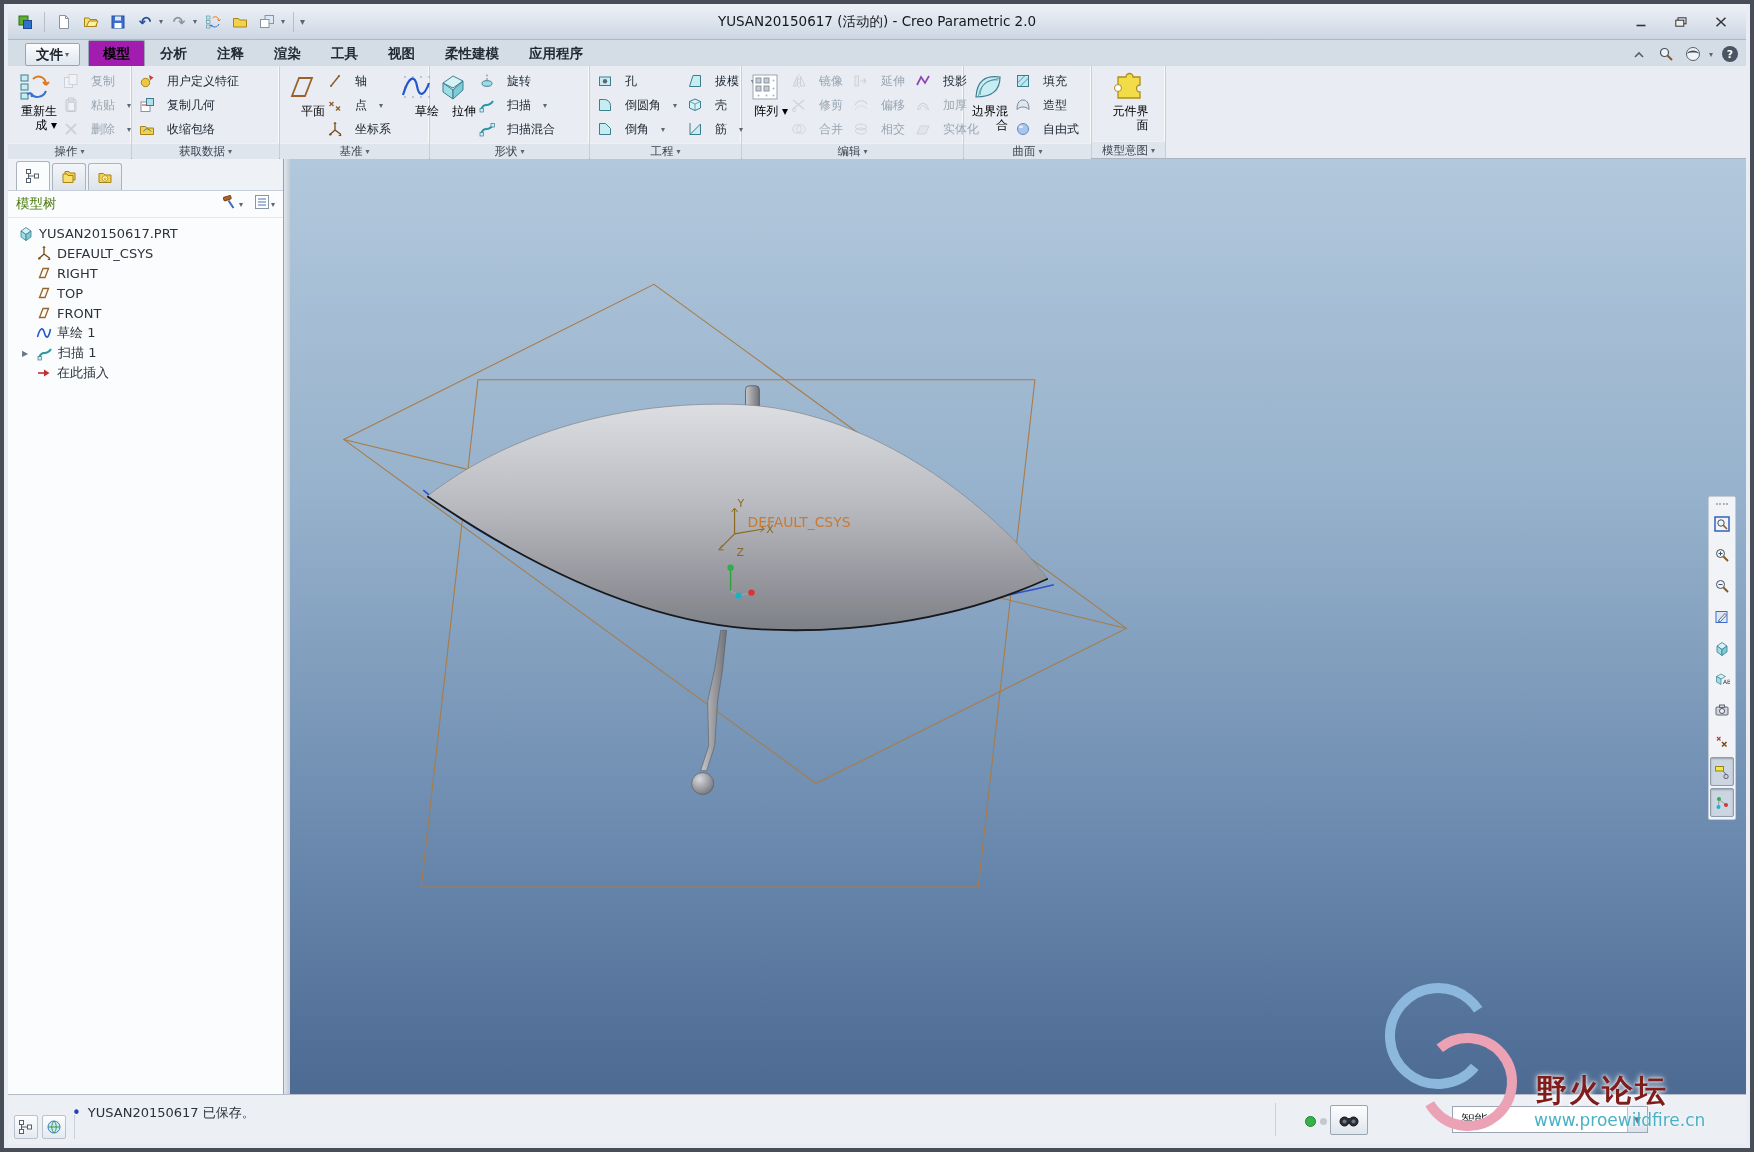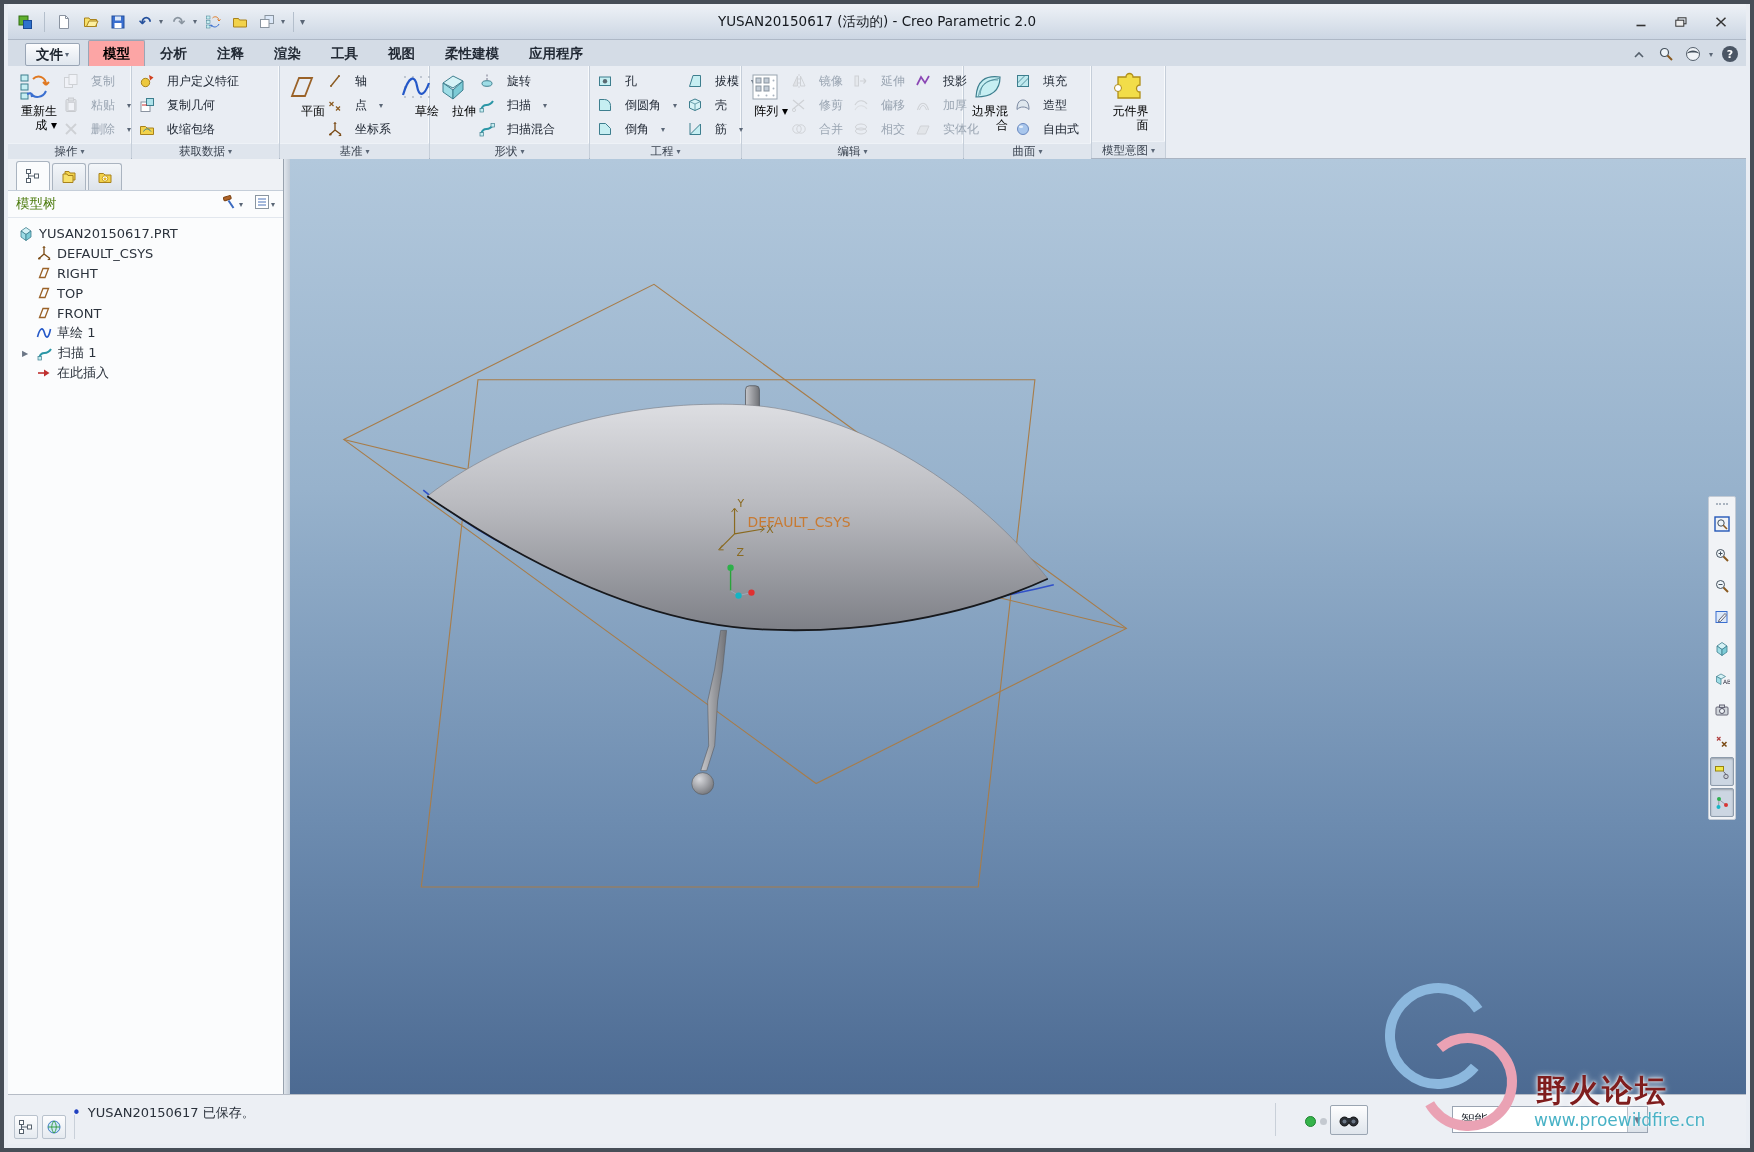--- a/index.html
+++ b/index.html
@@ -12,21 +12,21 @@
 .qa .sep{width:1px;height:20px;background:#b4bfcc;margin:0 3px}
 .qabtn{width:22px;height:22px;display:flex;align-items:center;justify-content:center;border-radius:3px}
 .qa .arr,.mini-arr{font-size:8px;color:#5a6676;margin-left:-2px}
 .title-text{position:absolute;left:0;right:0;text-align:center;font-size:13.5px;color:#14181e;pointer-events:none}
 .winbtns{margin-left:auto;display:flex;gap:14px;z-index:2;padding-right:6px}
 .winbtn{width:26px;height:18px;display:flex;align-items:center;justify-content:center}
 
 .tabrow{position:absolute;left:4px;right:4px;top:36px;height:26px;background:#d4dce6;display:flex;align-items:flex-end;padding-left:17px}
 .filebtn{height:23px;padding:0 10px;margin-right:8px;border:1px solid #9aa6b6;border-radius:2px;background:linear-gradient(#fdfdfe,#dfe6ee);display:flex;align-items:center;gap:4px;font-size:13.5px;color:#1a222c;font-weight:bold}
 .tab{height:26px;padding:0 14px;display:flex;align-items:center;font-size:13.5px;color:#222a35;font-weight:bold;border:1px solid transparent;border-bottom:none}
-.tab.active{background:#fca5a5;border-color:#9aa6b6;border-top-left-radius:2px;border-top-right-radius:2px;color:#000}
+.tab.active{background:#a21caf;border-color:#9aa6b6;border-top-left-radius:2px;border-top-right-radius:2px;color:#000}
 .tabrow-right{margin-left:auto;display:flex;align-items:center;gap:9px;padding-right:8px;margin-bottom:3px}
 .tr-ic{width:18px;height:18px;display:flex;align-items:center;justify-content:center;color:#3c4document4document;color:#3c4document}
 .helpdot{width:16px;height:16px;border-radius:50%;background:#4a5564;color:#fff;font-size:11px;font-weight:bold;display:flex;align-items:center;justify-content:center}
 
 .ribbon{position:absolute;left:4px;right:4px;top:62px;height:93px;background:#e9edf3;display:flex;border-bottom:1px solid #aab4c2}
 .rb-group{display:flex;flex-direction:column;border-right:1px solid #c5ced9;box-shadow:inset -1px 0 0 #f8fafc}
 .rb-content{flex:1;display:flex;align-items:stretch;padding:2px 3px;gap:2px}
 .rb-caption{height:17px;background:#dfe5ed;border-top:1px solid #eef2f7;display:flex;align-items:center;justify-content:center;gap:3px;font-size:11.5px;color:#3a4350}
 .rb-caption .arr{font-size:8px;color:#5a6676}
 .rb-big{width:48px;display:flex;flex-direction:column;align-items:center;justify-content:flex-start;padding-top:3px;gap:2px;border-radius:3px}

